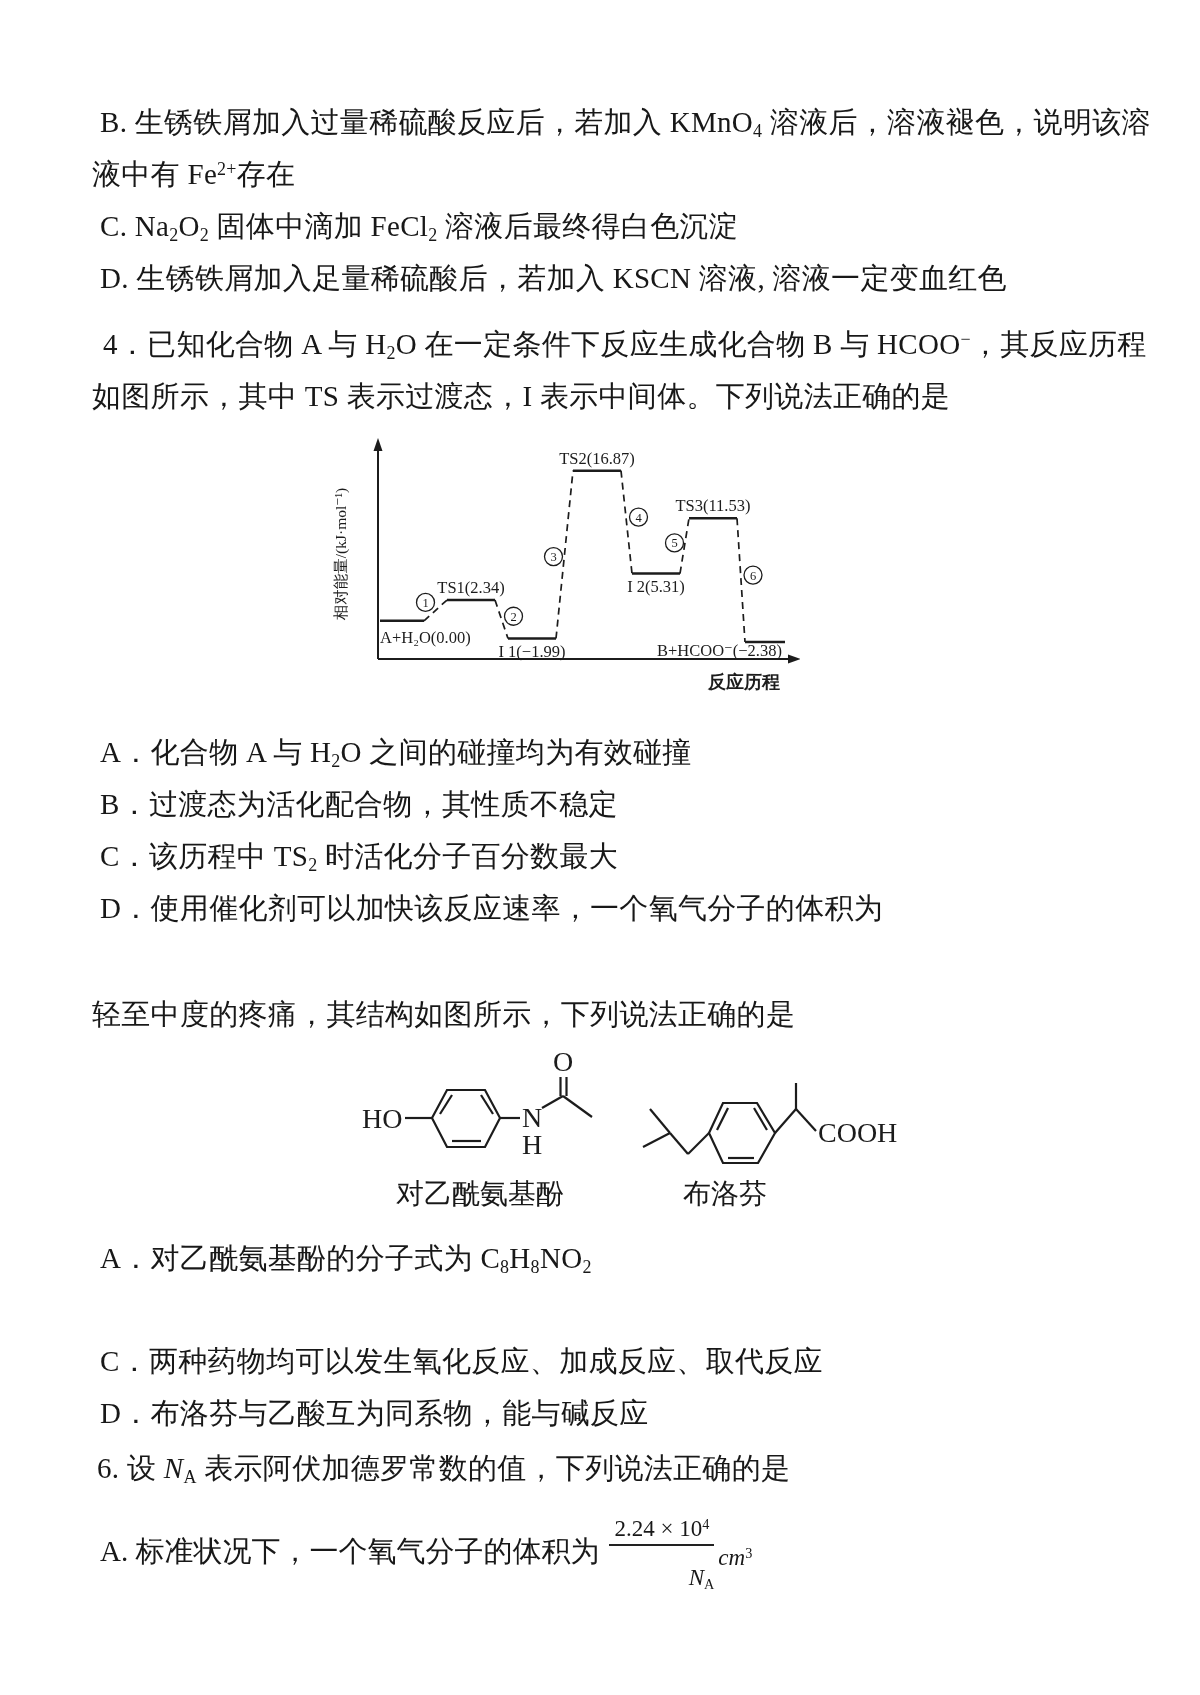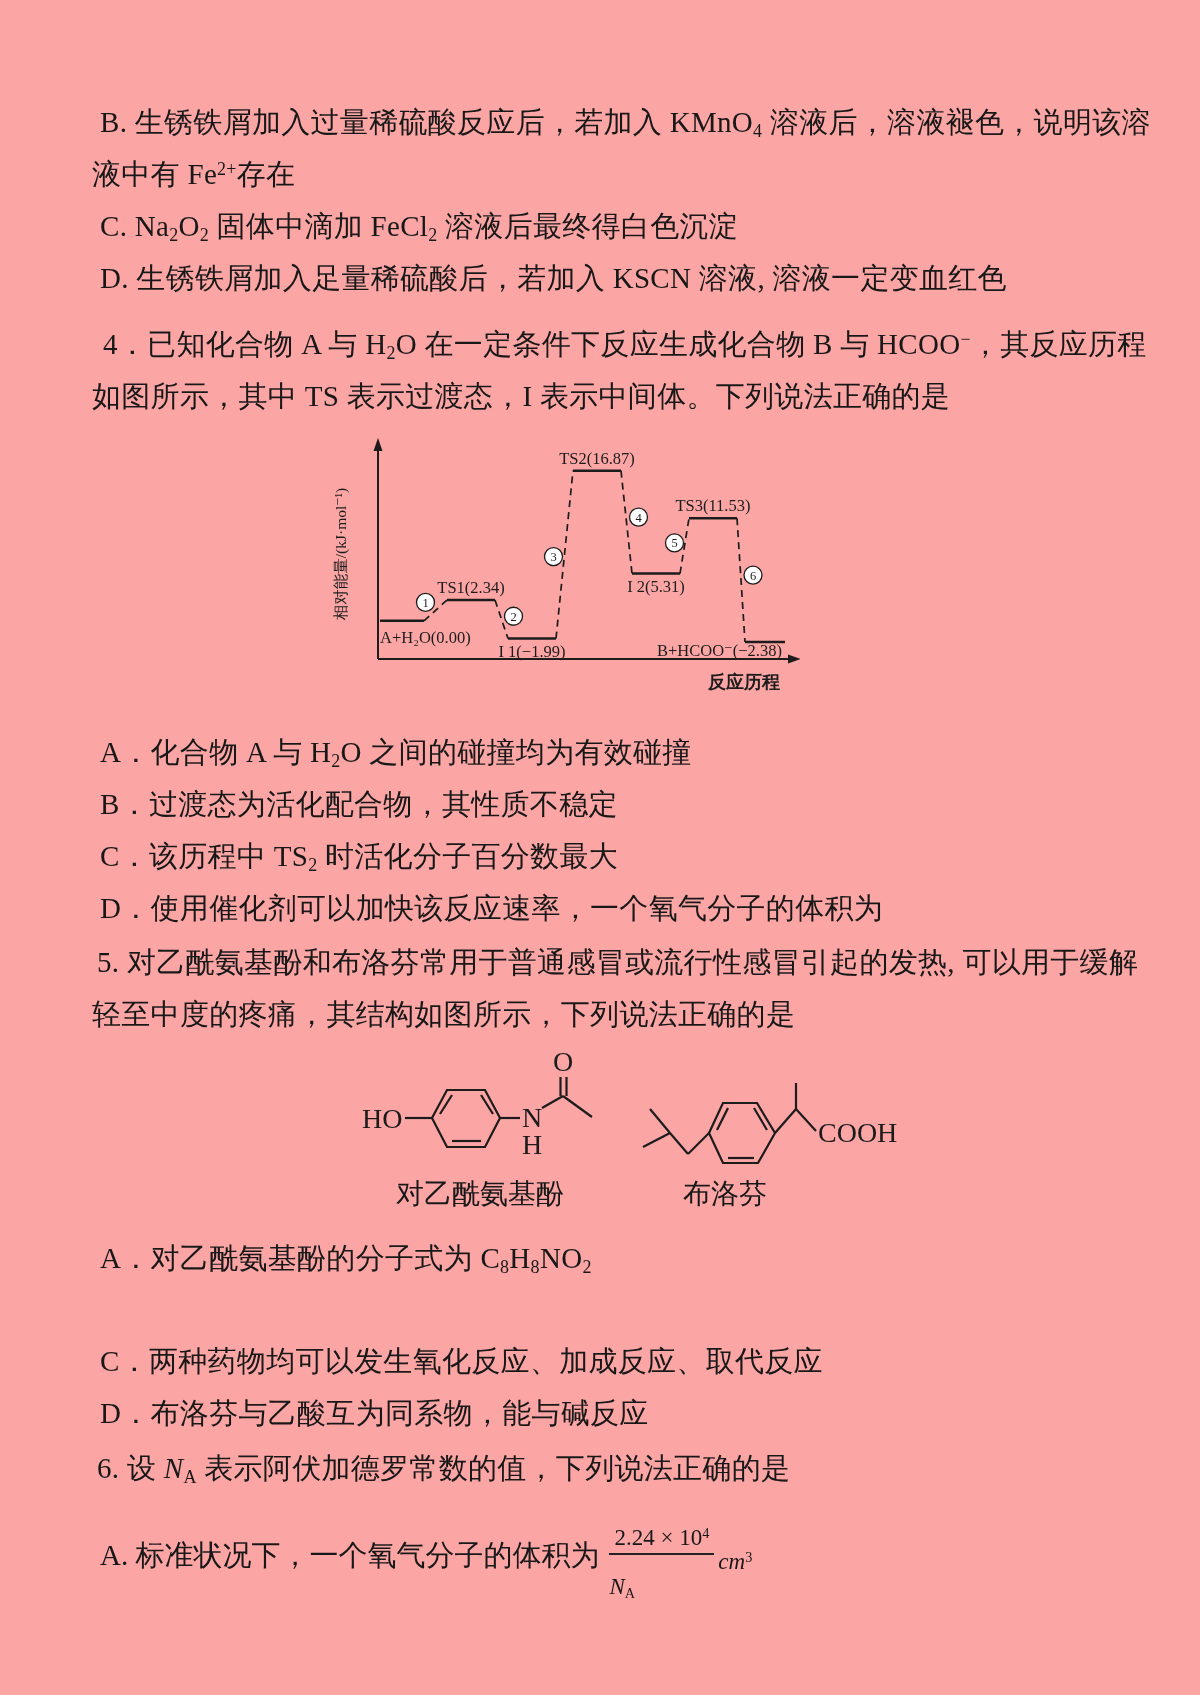--- a/index.html
+++ b/index.html
@@ -1,17 +1,17 @@
 <!DOCTYPE html>
 <html><head>
 <meta charset="utf-8">
 <style>
   html,body{margin:0;padding:0;background:#e8e8e8;}
   .page{
-    position:relative;width:1200px;height:1695px;background:#fca5a5;
+    position:relative;width:1200px;height:1695px;background:#ffffff;
     margin:0 auto;overflow:hidden;
     font-family:"Liberation Serif","DejaVu Serif",serif;
     color:#181818;
   }
   .line{
     position:absolute;left:100px;font-size:29px;line-height:36px;
     white-space:nowrap;letter-spacing:0.3px;
   }
   .wrapped{left:92px;}
   sub{font-size:0.62em;vertical-align:-0.28em;line-height:0;}
@@ -19,22 +19,22 @@
   .chart-box{position:absolute;left:320px;top:432px;width:480px;height:300px;}
   .mol-box{position:absolute;}
   .mol-caption{
     position:absolute;top:1175px;font-size:28px;text-align:center;white-space:nowrap;
   }
   .q6a-row{
     position:absolute;left:100px;top:1512px;display:flex;align-items:center;
     font-size:29px;
   }
   .frac{
-    display:inline-flex;flex-direction:column;align-items:flex-start;
-    font-size:23px;margin:13px 4px 0 10px;line-height:1.15;
+    display:inline-flex;flex-direction:column;align-items:flex-end;
+    font-size:23px;margin:4px 4px 0 10px;line-height:1.15;
   }
   .frac .num{display:block;padding:0 5px 2px 5px;border-bottom:2px solid #222;}
   .frac .den{display:block;padding-top:19px;}
   .unit{font-size:23px;align-self:center;transform:translateY(6px);}
   svg text{font-family:"Liberation Serif","DejaVu Serif",serif;fill:#1c1c1c;}
   svg line,svg path,svg polyline{stroke:#1c1c1c;}
 </style>
 </head>
 <body>
 
@@ -89,21 +89,20 @@
         <circle cx="433" cy="143.1005" r="9" fill="#ffffff" stroke="#1c1c1c" stroke-width="1.3"></circle>
         <text x="433" y="147.6005" font-size="12.5" text-anchor="middle">6</text>
       </svg>
   </div>
 
   <div class="line" style="top:734px">A．化合物 A 与 H<sub>2</sub>O 之间的碰撞均为有效碰撞</div>
   <div class="line" style="top:786px">B．过渡态为活化配合物，其性质不稳定</div>
   <div class="line" style="top:838px">C．该历程中 TS<sub>2</sub> 时活化分子百分数最大</div>
   <div class="line" style="top:890px">D．使用催化剂可以加快该反应速率，一个氧气分子的体积为</div>
 
-  <div class="line" style="top:944px;left:97px">5. 对乙酰氨基酚和布洛芬常用于普通感冒或流行性感冒引起的发热, 可以用于缓解</div>
   <div class="line wrapped" style="top:996px">轻至中度的疼痛，其结构如图所示，下列说法正确的是</div>
 
   <div class="mol-box" style="left:350px;top:1045px;width:260px;height:128px">
     <svg width="260" height="128" viewBox="0 0 260 128">
       <g stroke="#1c1c1c" stroke-width="2.2" fill="none">
         <line x1="55" y1="73" x2="82" y2="73"></line>
 
         <polygon points="82,73 97,45 135,45 150,73 135,102 97,102" stroke-width="2.2"></polygon>
         <line x1="90" y1="69" x2="102" y2="50"></line>
         <line x1="131" y1="50" x2="143" y2="69"></line>

